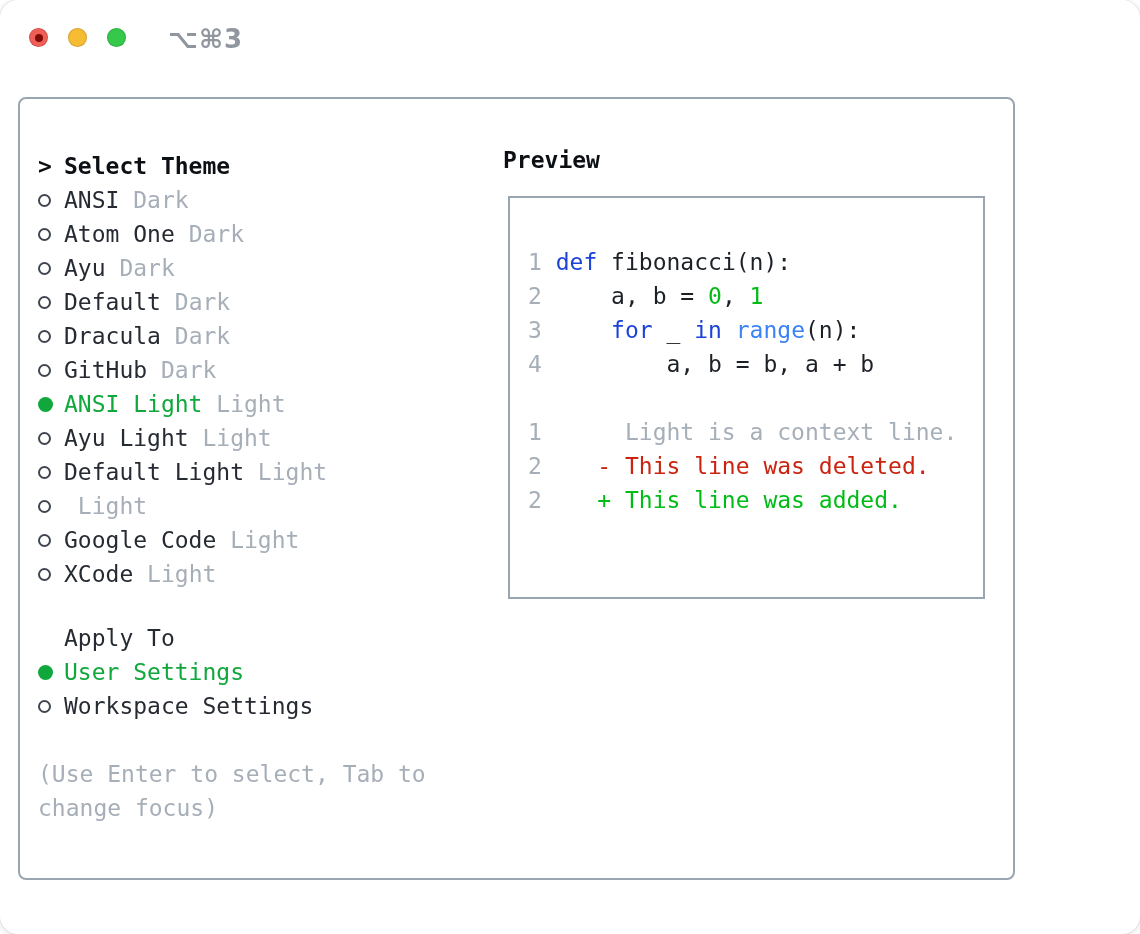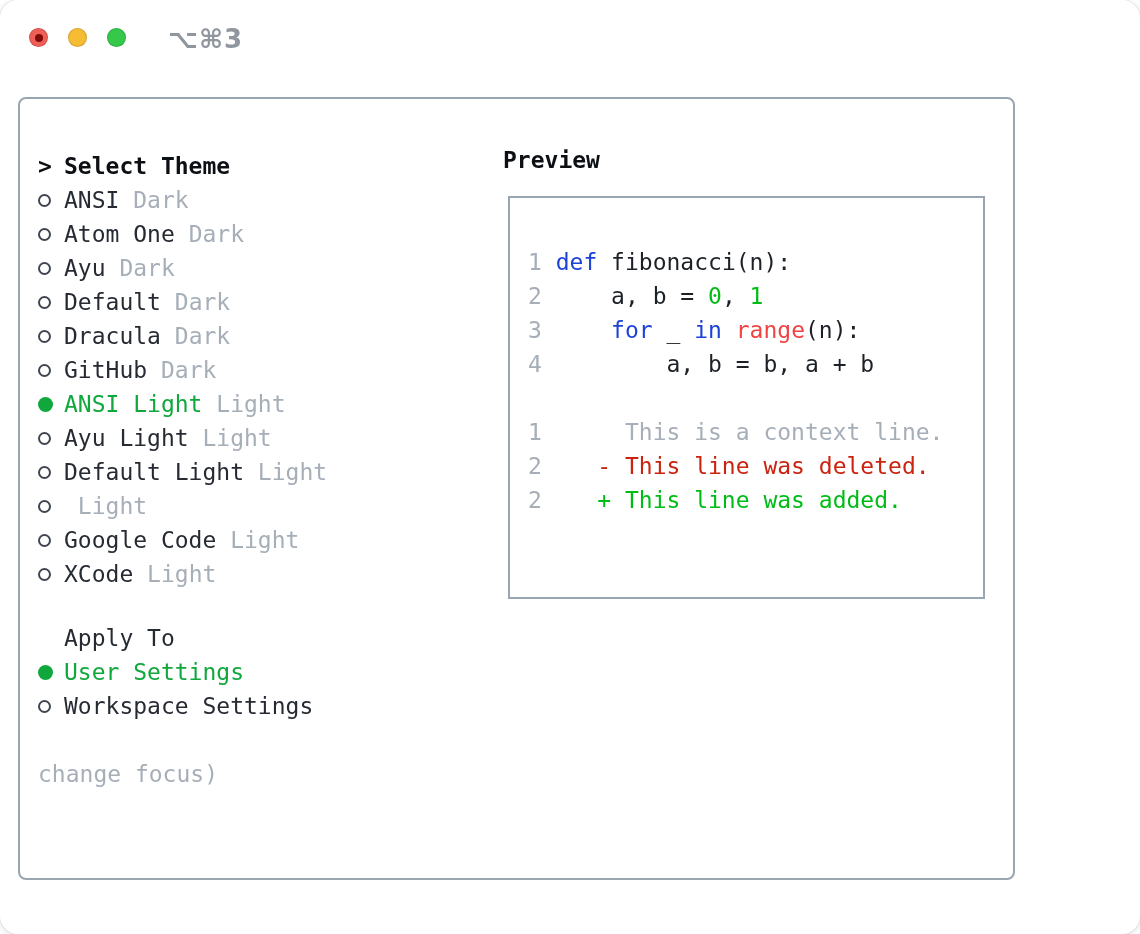--- a/index.html
+++ b/index.html
@@ -52,21 +52,21 @@
   .right-col { position:absolute; left:483px; top:44px; width:481px; }
   .preview-label { font-size:23px; line-height:34px; margin-bottom:19px; }
   .preview-box {
     margin-left:5px; width:477px; height:403px;
     border:2px solid #9aa5b2; background:#ffffff;
     padding:47px 0 0 18px; overflow:hidden;
   }
   .cl { line-height:34px; font-size:23px; white-space:pre; }
   .cl .num { color:#a6aeb8; }
   .tok.blue { color:#1c43d8; }
-  .tok.cyan { color:#ef4444; }
+  .tok.cyan { color:#3b82f6; }
   .tok.bgreen { color:#00bd16; }
   .tok.red { color:#ca2411; }
   .tok.dark { color:#1c2127; }
   .tok.muted { color:#a6aeb8; }
 </style>
 </head>
 <body>
 
 <div class="window">
   <div class="titlebar">
@@ -107,34 +107,35 @@
           <span class="marker"></span>
           <span class="label dark">Apply To</span>
         </div>
         <div id="apply-list">
             <div class="row"><span class="marker"><span class="dot"></span></span><span class="label green">User Settings</span></div>
             <div class="row"><span class="marker"><span class="ring"></span></span><span class="label dark">Workspace Settings</span></div>
           </div>
       </div>
 
       <div class="help">
+        <div>(Use Enter to select, Tab to</div>
         <div>change focus)</div>
       </div>
     </div>
 
     <div class="right-col">
       <div class="preview-label bold">Preview</div>
       <div class="preview-box">
         <div id="code">
             <div class="cl"><span class="num">1</span><span class="tok dark"> </span><span class="tok blue">def</span><span class="tok dark"> fibonacci(n):</span></div>
             <div class="cl"><span class="num">2</span><span class="tok dark">     a, b = </span><span class="tok bgreen">0</span><span class="tok dark">, </span><span class="tok bgreen">1</span></div>
             <div class="cl"><span class="num">3</span><span class="tok dark">     </span><span class="tok blue">for</span><span class="tok dark"> _ </span><span class="tok blue">in</span><span class="tok dark"> </span><span class="tok cyan">range</span><span class="tok dark">(n):</span></div>
             <div class="cl"><span class="num">4</span><span class="tok dark">         a, b = b, a + b</span></div>
             <div class="cl"><span class="num"></span>&nbsp;</div>
-            <div class="cl"><span class="num">1</span><span class="tok muted">      This is a context line.</span></div>
+            <div class="cl"><span class="num">1</span><span class="tok muted">      Light is a context line.</span></div>
             <div class="cl"><span class="num">2</span><span class="tok red">    - This line was deleted.</span></div>
             <div class="cl"><span class="num">2</span><span class="tok bgreen">    + This line was added.</span></div>
           </div>
       </div>
     </div>
 
   </div>
 </div>
 
 </body></html>

